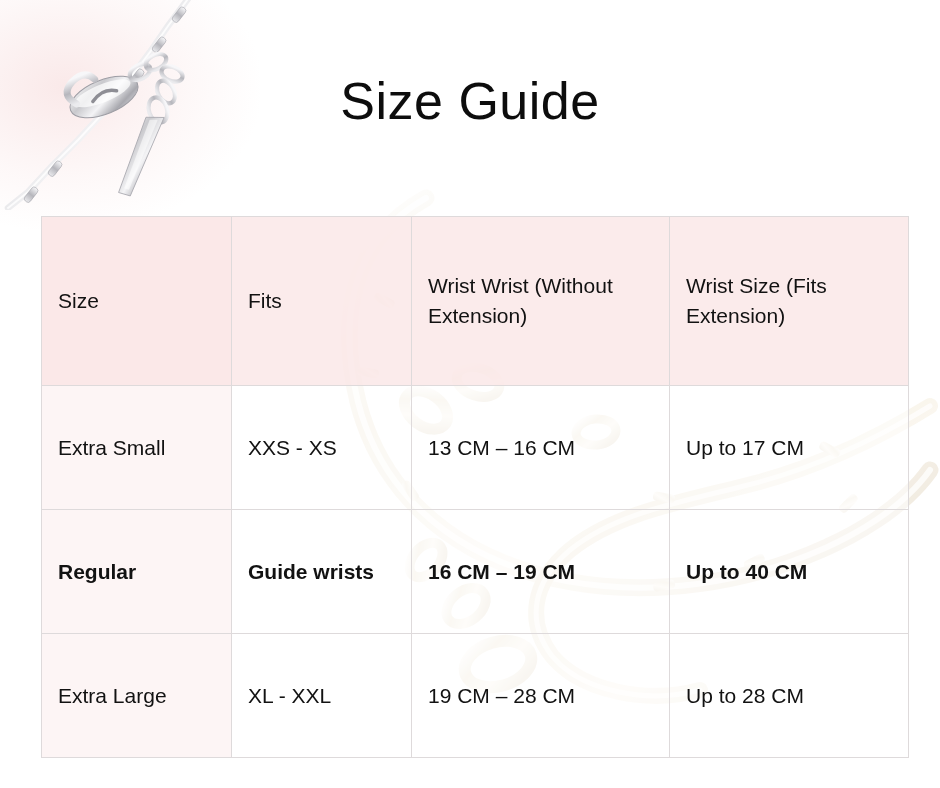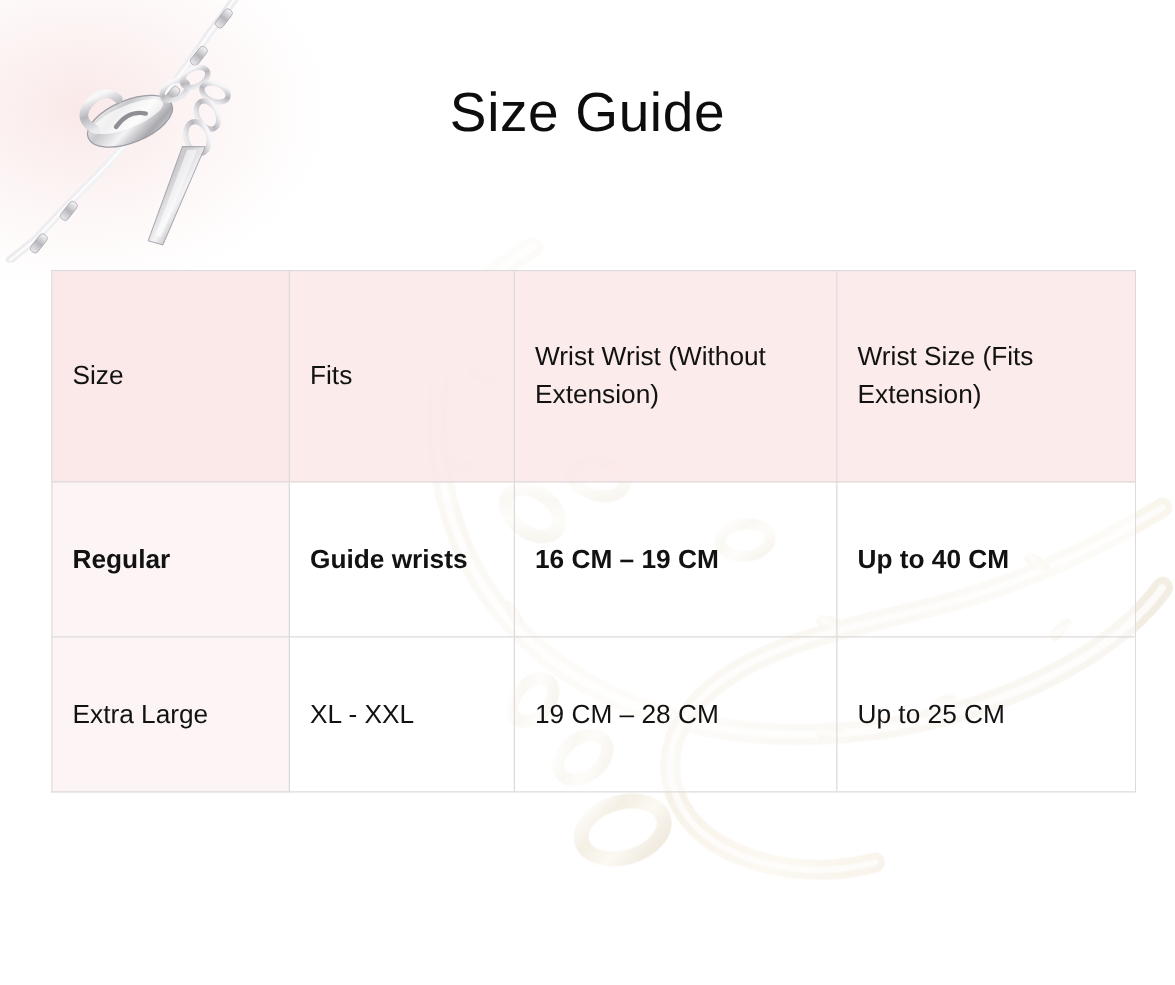--- a/index.html
+++ b/index.html
@@ -51,21 +51,21 @@
   
   .cream-bracelet { position: absolute; left: 230px; top: 170px; width: 710px; height: 618px; }
 
   
   .title {
     position: absolute;
     left: 0;
     top: 38px;
     width: 940px;
     text-align: center;
-    font-size: 44px;
+    font-size: 52px;
     font-weight: 300;
     letter-spacing: 0.5px;
     color: #0d0d0d;
     z-index: 3;
     line-height: 1.1;
   }
 
   
   .table-wrap {
     position: absolute;
@@ -228,29 +228,35 @@
       </colgroup>
       <thead>
         <tr>
           <th class="h-col1">Size</th>
           <th>Fits</th>
           <th>Wrist Wrist (Without Extension)</th>
           <th>Wrist Size (Fits Extension)</th>
         </tr>
       </thead>
       <tbody>
+        <tr>
+          <td class="first-col">Extra Small</td>
+          <td>XXS - XS</td>
+          <td>13 CM – 16 CM</td>
+          <td>Up to 17 CM</td>
+        </tr>
         <tr class="row-highlight">
           <td class="first-col">Regular</td>
           <td>Guide wrists</td>
           <td>16 CM – 19 CM</td>
           <td>Up to 40 CM</td>
         </tr>
         <tr>
           <td class="first-col">Extra Large</td>
           <td>XL - XXL</td>
           <td>19 CM – 28 CM</td>
-          <td>Up to 25 CM</td>
+          <td>Up to 28 CM</td>
         </tr>
       </tbody>
     </table>
   </div>
 
 </div>
 
 </body></html>

